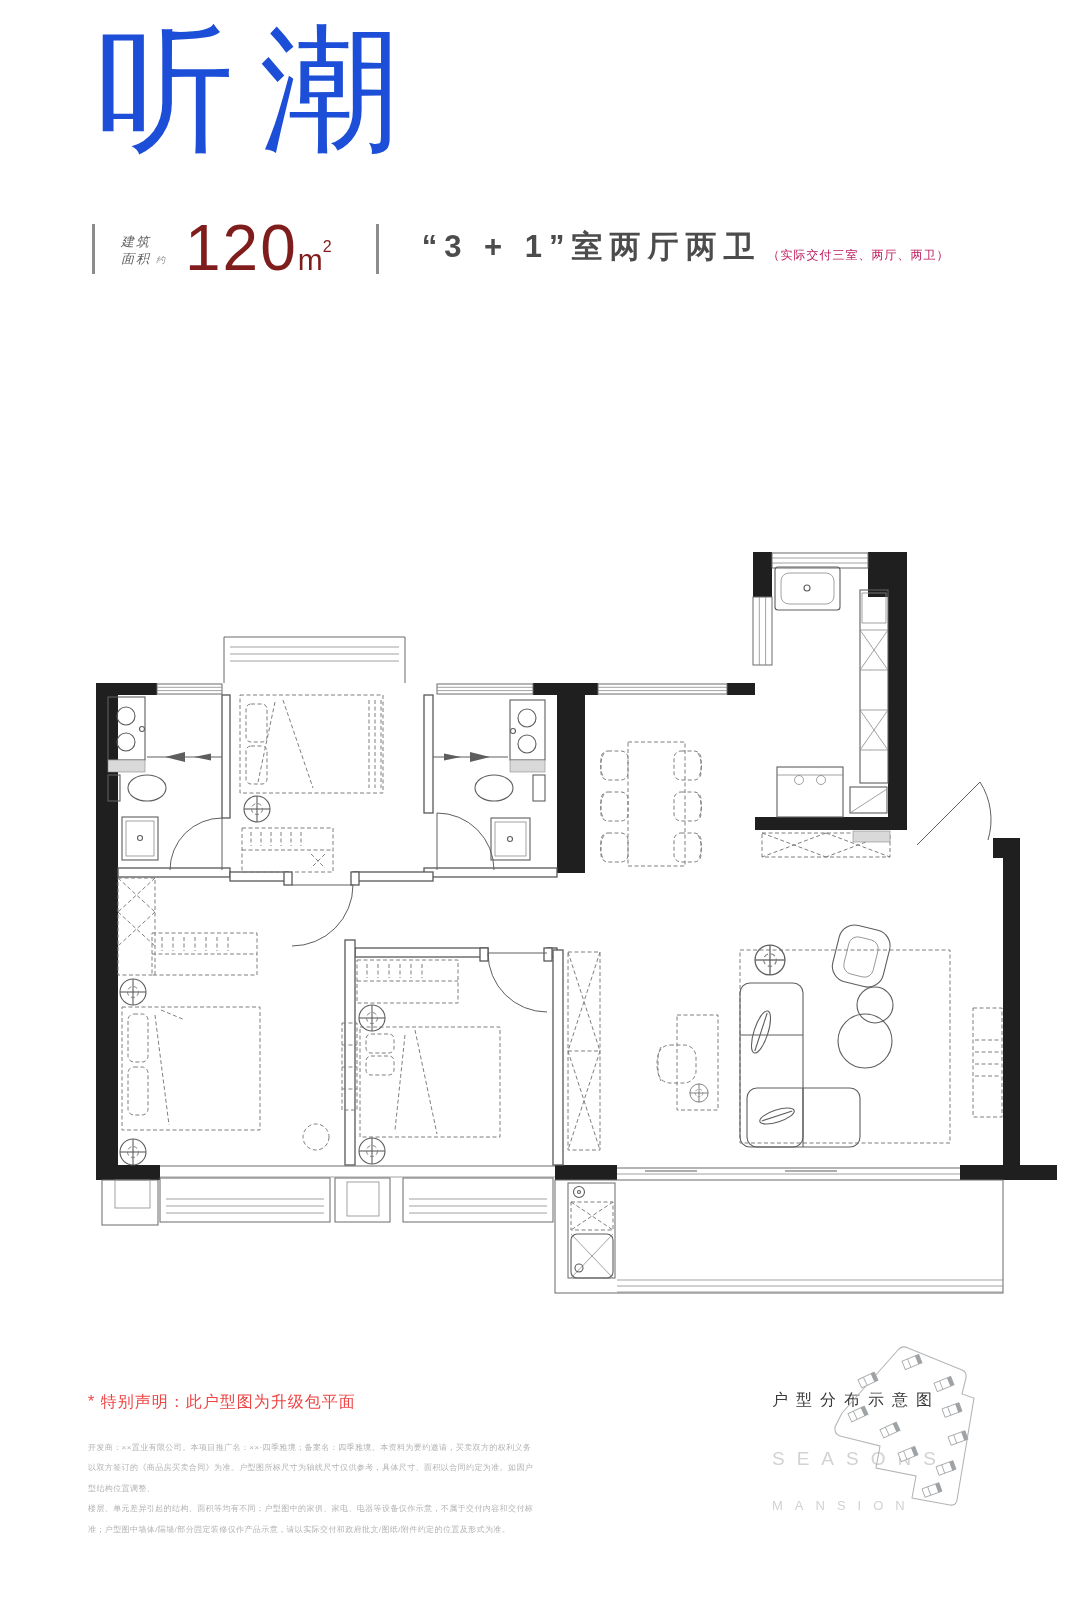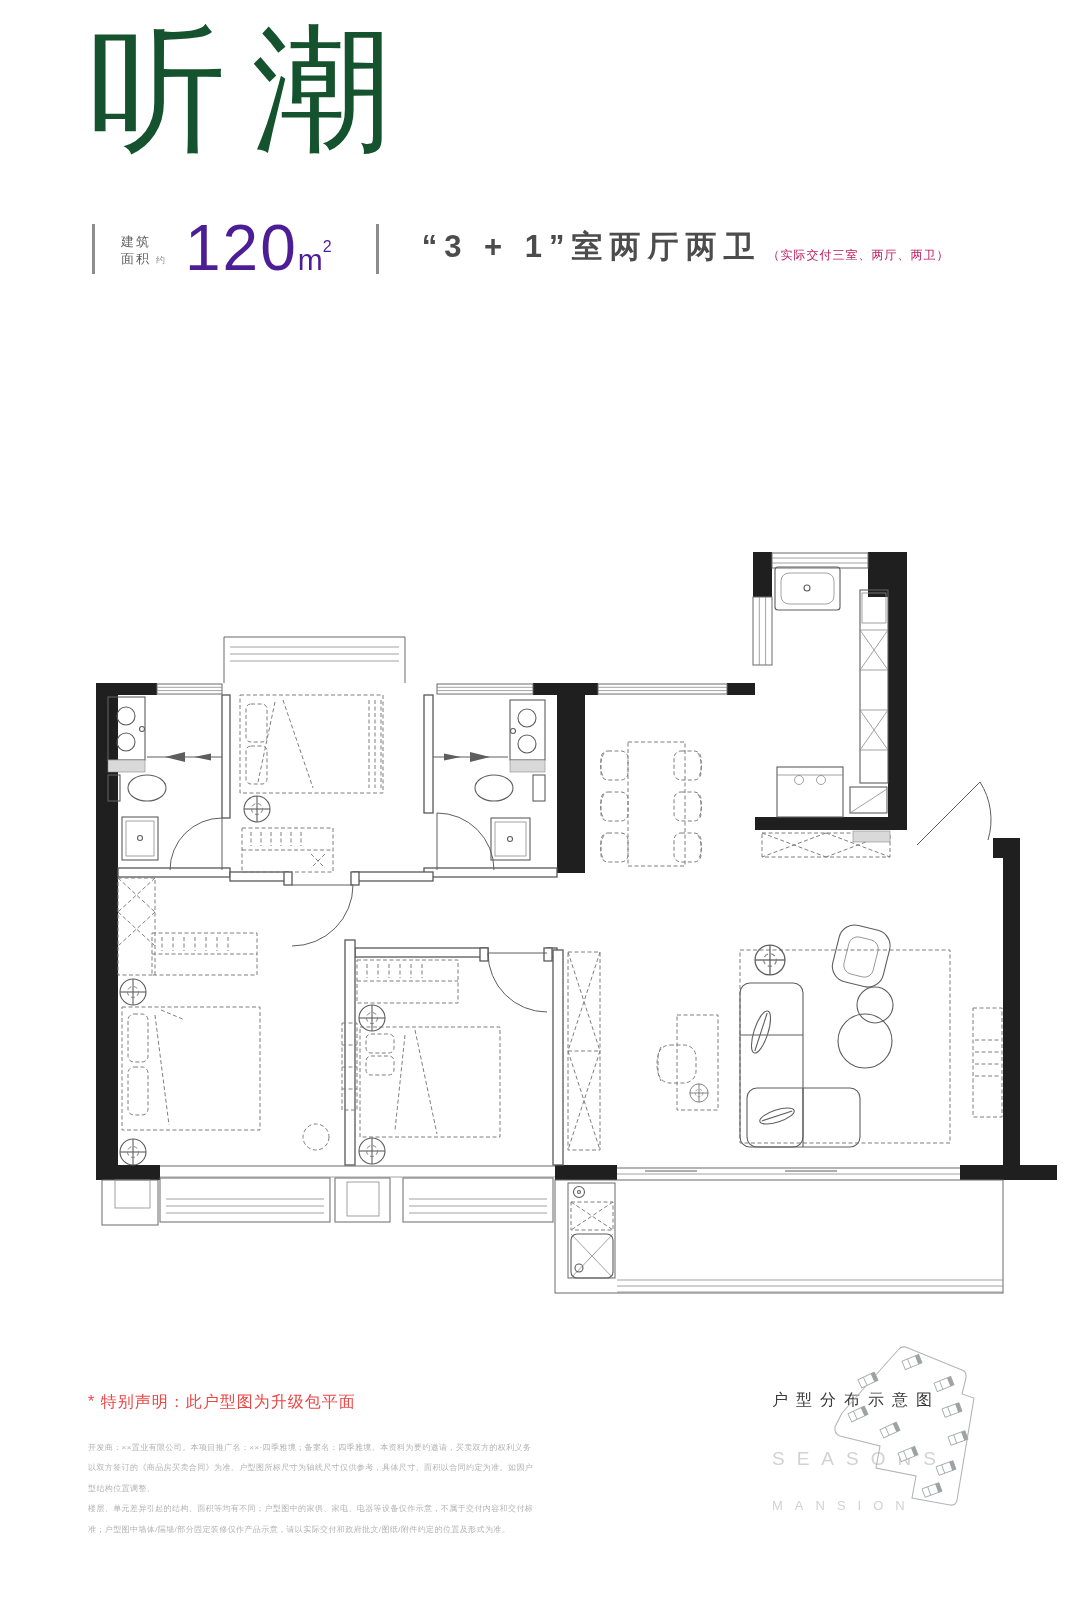--- a/index.html
+++ b/index.html
@@ -1,25 +1,25 @@
 <!DOCTYPE html>
 <html><head>
 <meta charset="utf-8">
 <style>
   html,body{margin:0;padding:0;background:#fff;width:1080px;height:1610px;overflow:hidden;
     font-family:"Liberation Sans",sans-serif;-webkit-font-smoothing:antialiased;}
   .abs{position:absolute;}
   
-  .title{left:88px;top:10px;font-size:138px;line-height:1.15;letter-spacing:26px;
-    color:#14532d;font-weight:500;}
+  .title{left:96px;top:10px;font-size:138px;line-height:1.15;letter-spacing:26px;
+    color:#1d4ed8;font-weight:500;}
   .specrow{left:92px;top:204px;display:flex;align-items:flex-end;height:74px;}
   .bar{width:3px;height:50px;background:#8c8c8c;margin-bottom:4px;}
-  .arealbl{margin:0 0 10px 26px;font-size:13px;line-height:1.35;color:#5f5f5f;letter-spacing:2px;}
+  .arealbl{margin:0 0 10px 26px;font-size:13px;line-height:1.35;color:#5f5f5f;letter-spacing:2px;font-style:italic;}
   .arealbl .approx{font-size:9px;color:#8a8a8a;margin-left:5px;letter-spacing:0;}
-  .areaval{margin:0 0 0 20px;color:#4c1d95;line-height:0.92;}
+  .areaval{margin:0 0 0 20px;color:#7f1d1d;line-height:0.92;}
   .areaval .num{font-size:64px;font-weight:500;letter-spacing:2px;}
   .areaval .unit{font-size:30px;font-weight:500;}
   .areaval .sup{font-size:16px;vertical-align:18px;}
   .bar2{margin-left:44px;}
   .quote{margin:0 0 10px 43px;font-size:31px;font-weight:700;letter-spacing:7px;color:#4c4c4c;white-space:nowrap;}
   .qnote{margin:0 0 14px 6px;font-size:12px;color:#be185d;letter-spacing:1px;white-space:nowrap;}
   
   .plan{left:85px;top:520px;}
   .w{fill:#1f1f1f;stroke:none;}
   .tw{fill:#fff;stroke:#585858;stroke-width:1.3;}

